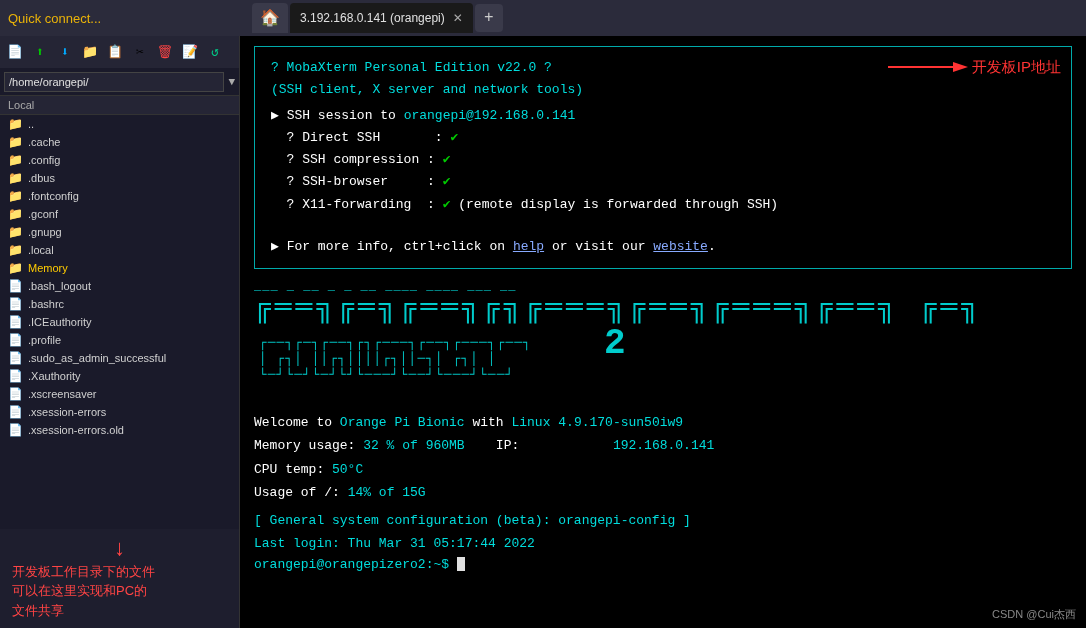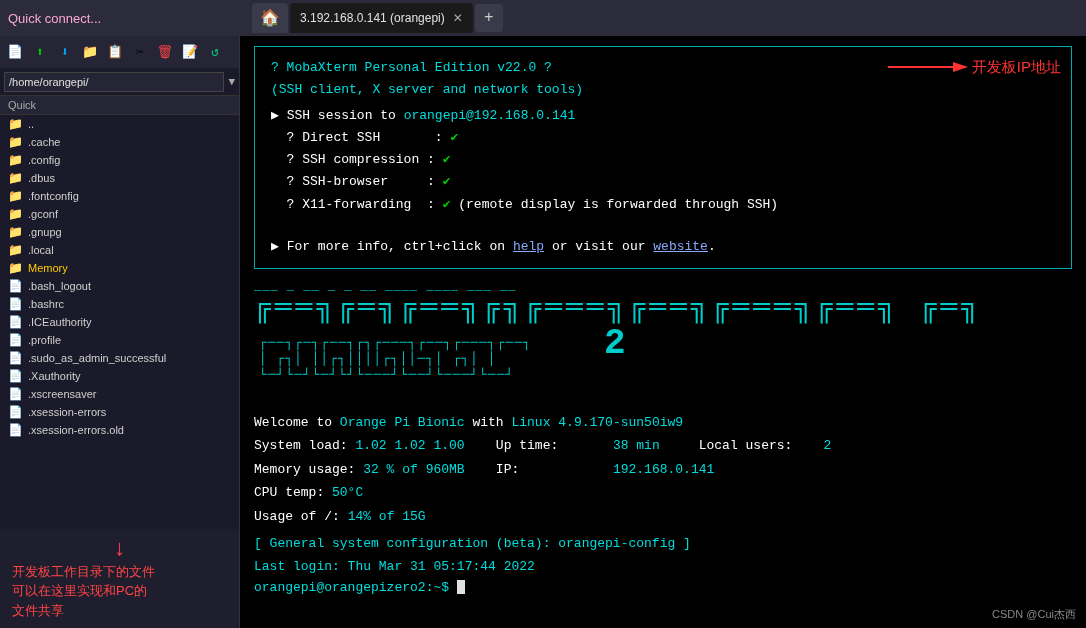--- a/index.html
+++ b/index.html
@@ -14,21 +14,21 @@
     
     .title-bar {
       height: 36px;
       background: #2b2b3b;
       display: flex;
       align-items: center;
       padding: 0 8px;
       gap: 4px;
     }
     .title-bar-left {
-      color: #f9a8d4;
+      color: #eab308;
       font-size: 13px;
       font-family: Arial, sans-serif;
       width: 240px;
       flex-shrink: 0;
     }
     .tabs-area {
       display: flex;
       align-items: center;
       gap: 2px;
       flex: 1;
@@ -275,21 +275,21 @@
       <div class="toolbar-icon" style="color:#ffccaa;">📝</div>
       <div class="toolbar-icon" style="color:#00cc88;">↺</div>
     </div>
 
     <div class="path-bar">
       <input class="path-input" value="/home/orangepi/" readonly="" style="">
       <span class="path-arrow">▼</span>
     </div>
 
     <div class="file-list-header">
-      <span>Quick</span>
+      <span>Local</span>
     </div>
 
     <div class="file-list">
       <div class="file-item">
         <span class="file-icon" style="color:#ffaa00;">📁</span>
         <span class="file-name">..</span>
       </div>
       <div class="file-item">
         <span class="file-icon" style="color:#4488ff;">📁</span>
         <span class="file-name">.cache</span>
@@ -427,25 +427,20 @@
         </svg>
       </div>
     </div>
 
     <div class="welcome-line">
       <span class="white">Welcome to </span><span class="cyan">Orange Pi Bionic</span><span class="white"> with </span><span class="cyan">Linux 4.9.170-sun50iw9</span>
     </div>
 
     <div class="system-info">
       <div>
-        <span class="white">System load:   </span><span class="cyan">1.02 1.02 1.00</span>
-        <span class="white">&nbsp;&nbsp;&nbsp;Up time:&nbsp;&nbsp;&nbsp;&nbsp;&nbsp;&nbsp;&nbsp;</span><span class="cyan">38 min</span>
-        <span class="white">&nbsp;&nbsp;&nbsp;&nbsp;Local users:&nbsp;&nbsp;&nbsp;&nbsp;</span><span class="cyan">2</span>
-      </div>
-      <div>
         <span class="white">Memory usage:  </span><span class="cyan">32 % of 960MB</span>
         <span class="white">&nbsp;&nbsp;&nbsp;IP:&nbsp;&nbsp;&nbsp;&nbsp;&nbsp;&nbsp;&nbsp;&nbsp;&nbsp;&nbsp;&nbsp;&nbsp;</span><span class="cyan">192.168.0.141</span>
       </div>
       <div>
         <span class="white">CPU temp:      </span><span class="cyan">50°C</span>
       </div>
       <div>
         <span class="white">Usage of /:    </span><span class="cyan">14% of 15G</span>
       </div>
     </div>

